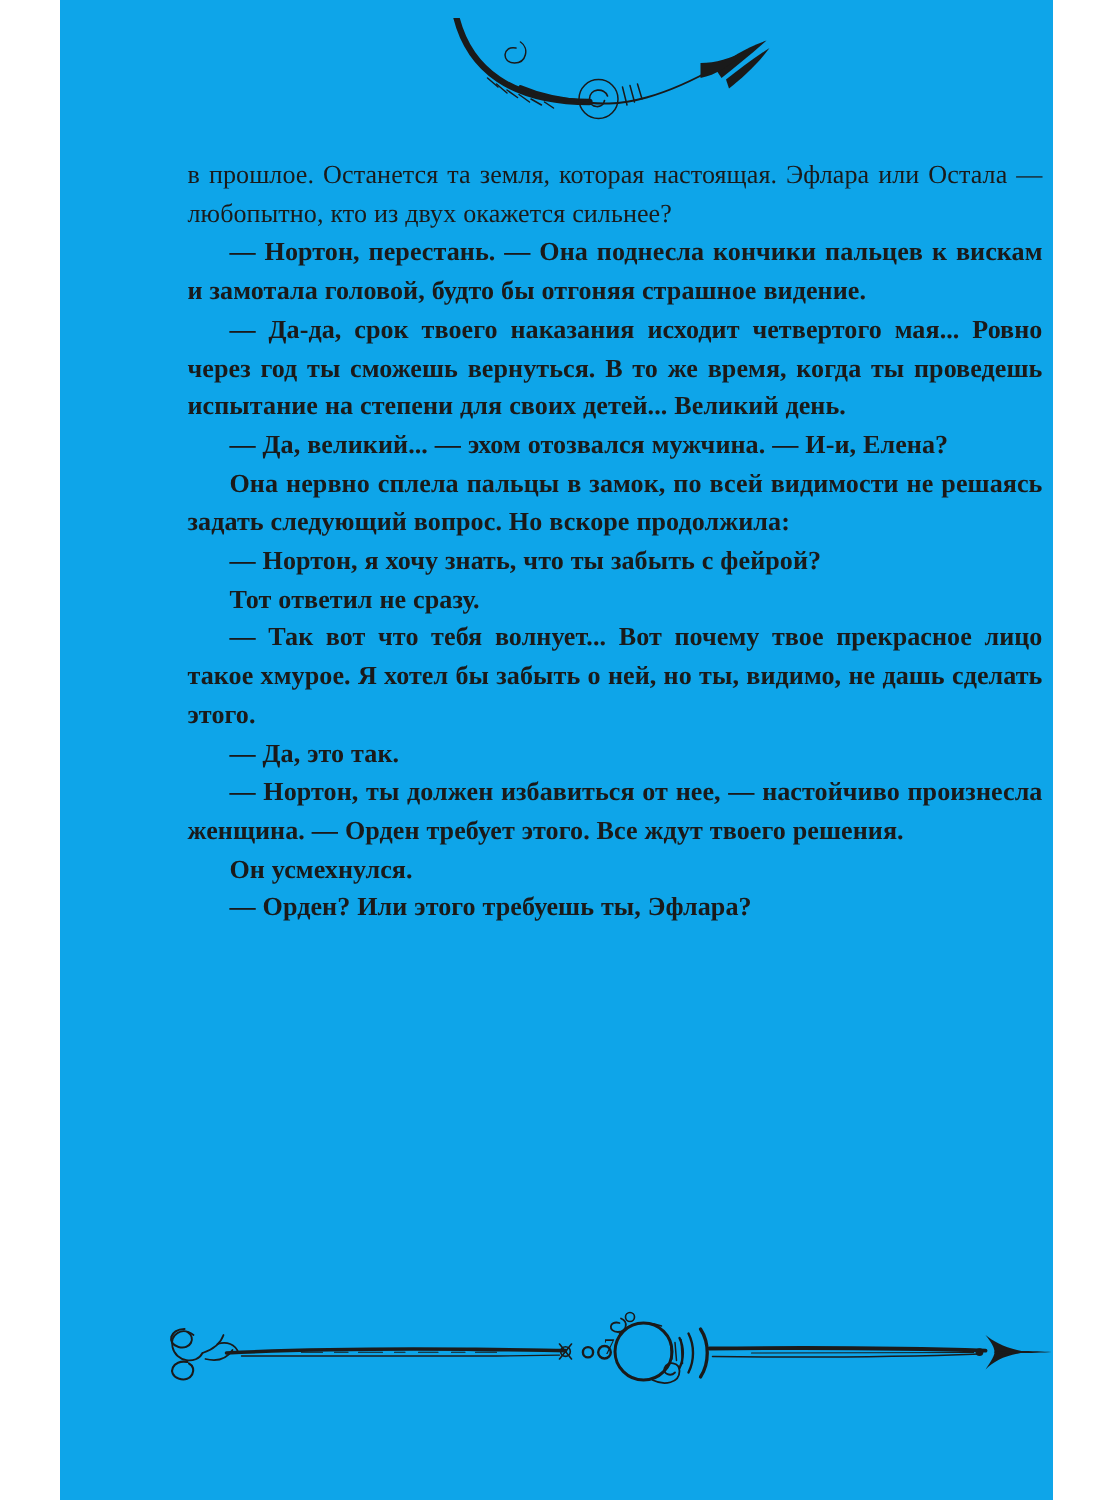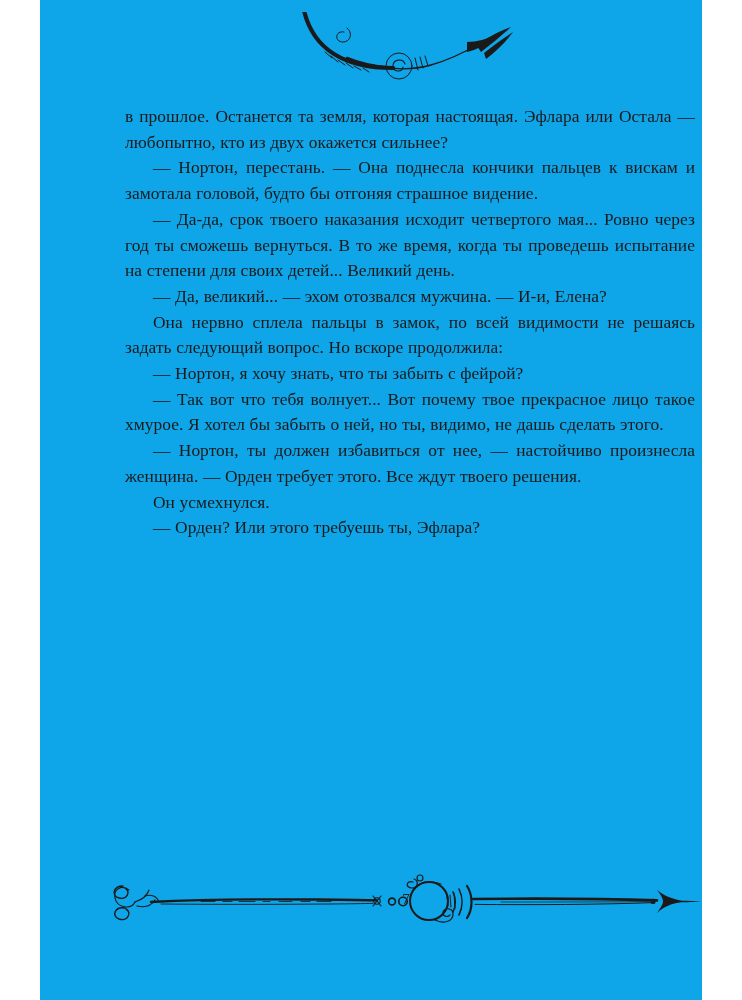--- a/index.html
+++ b/index.html
@@ -50,20 +50,21 @@
     line-height: 25.7px;
     text-align: justify;
     text-justify: inter-word;
     letter-spacing: 0.05px;
     word-spacing: 0.2px;
     hyphens: manual;
     -webkit-hyphens: manual;
   }
   .para.indent {
     text-indent: 28px;
+    font-weight: bold;
   }
   .para.flush {
     text-indent: 0;
   }
   
 
   
   .bottom-ornament {
     position: absolute;
     left: 0;
@@ -135,21 +136,23 @@
     </svg>
   </div>
 
   <div class="text-block">
     <p class="para flush">в прошлое. Останется та земля, которая настоящая. Эфлара или Остала — любопытно, кто из двух окажется сильнее?</p>
     <p class="para indent">— Нортон, перестань. — Она поднесла кончики пальцев к вискам и замотала головой, будто бы отгоняя страшное видение.</p>
     <p class="para indent">— Да-да, срок твоего наказания исходит четвертого мая... Ровно через год ты сможешь вернуться. В то же время, когда ты проведешь испытание на степени для своих детей... Великий день.</p>
     <p class="para indent">— Да, великий... — эхом отозвался мужчина. — И-и, Елена?</p>
     <p class="para indent">Она нервно сплела пальцы в замок, по всей видимости не решаясь задать следующий вопрос. Но вскоре продолжила:</p>
     <p class="para indent">— Нортон, я хочу знать, что ты забыть с фейрой?</p>
+    <p class="para indent">Тот ответил не сразу.</p>
     <p class="para indent">— Так вот что тебя волнует... Вот почему твое прекрасное лицо такое хмурое. Я хотел бы забыть о ней, но ты, видимо, не дашь сделать этого.</p>
+    <p class="para indent">— Да, это так.</p>
     <p class="para indent">— Нортон, ты должен избавиться от нее, — настойчиво произнесла женщина. — Орден требует этого. Все ждут твоего решения.</p>
     <p class="para indent">Он усмехнулся.</p>
     <p class="para indent">— Орден? Или этого требуешь ты, Эфлара?</p>
   </div>
 
   <div class="bottom-ornament">
     <div class="wrap">
       <svg width="620" height="76" viewBox="0 0 620 76" aria-hidden="true">
         <g fill="none" stroke="#1a1a1a" stroke-linecap="round">
 

